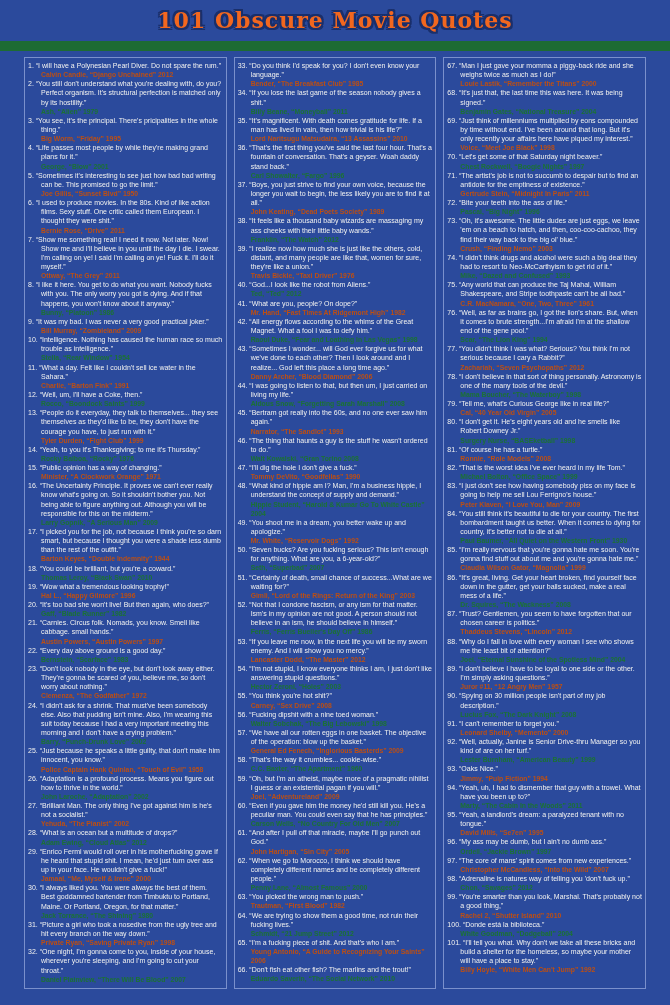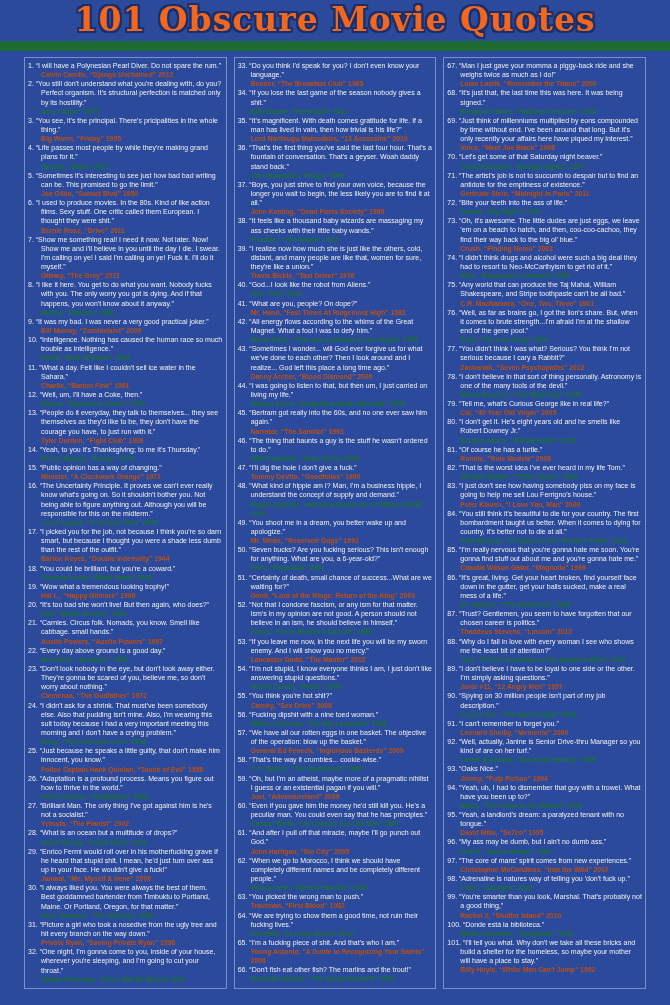--- a/index.html
+++ b/index.html
@@ -7,21 +7,21 @@
     width:670px;height:1005px;overflow:hidden;
     background:#2b4a9c;
     font-family:"Liberation Sans",sans-serif;
   }
   .poster{width:670px;height:1005px;position:relative;}
   .title{
     margin:0;padding-top:1px;height:39px;
     text-align:center;
     font-family:"DejaVu Serif","Liberation Serif",serif;
     font-weight:bold;
-    font-size:33px;line-height:38px;
+    font-size:22px;line-height:38px;
     letter-spacing:1px;
     color:#f2671f;
     text-shadow:
       -2px -2px 0 #1a2f6b, 2px -2px 0 #1a2f6b,
       -2px  2px 0 #1a2f6b, 2px  2px 0 #1a2f6b,
       -2px  0   0 #1a2f6b, 2px  0   0 #1a2f6b,
        0   -2px 0 #1a2f6b, 0    2px 0 #1a2f6b;
   }
   .stripe{height:10px;background:#1d6b33;margin:1px 0 0 0;}
   .columns{

